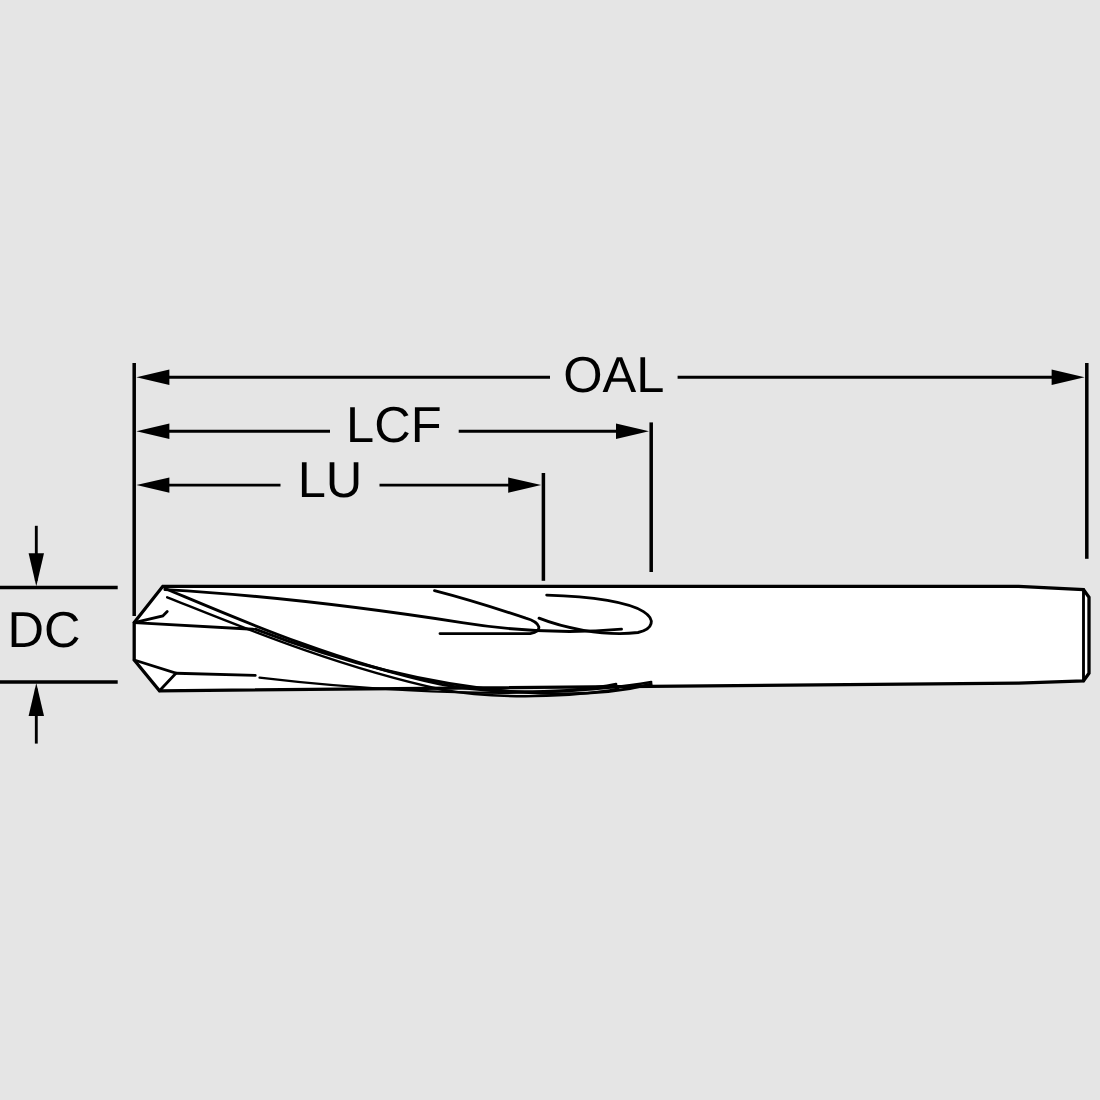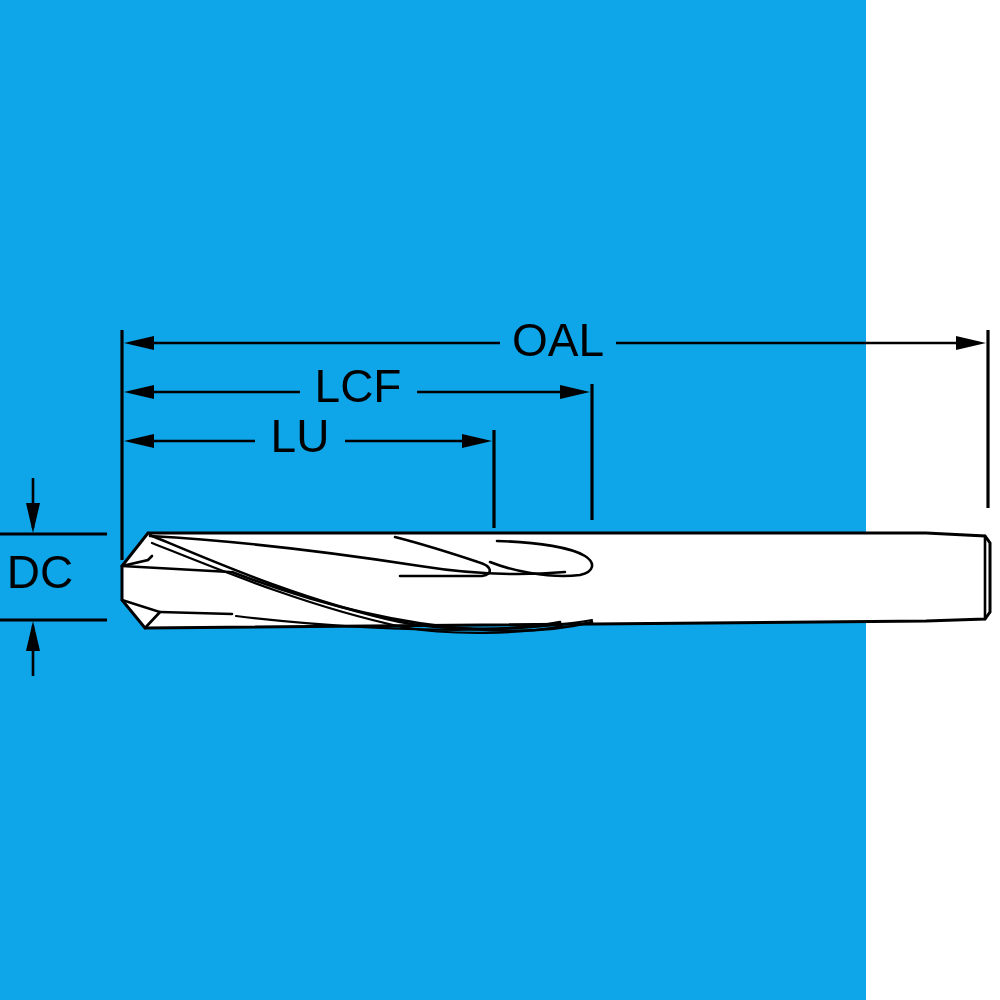--- a/index.html
+++ b/index.html
@@ -8,23 +8,23 @@
     background: #ffffff;
   }
   body {
     width: 1000px;
     height: 1000px;
     font-family: "Liberation Sans", sans-serif;
     overflow: hidden;
   }
   #drawing-root {
     position: relative;
-    width: 866px;
+    width: 1000px;
     height: 1000px;
-    background: #0ea5e9;
+    background: #e5e5e5;
   }
   svg#technical-drawing {
     display: block;
     width: 1000px;
     height: 1000px;
   }
   .dim-line,
   .ext-line,
   .part-line {
     fill: none;

